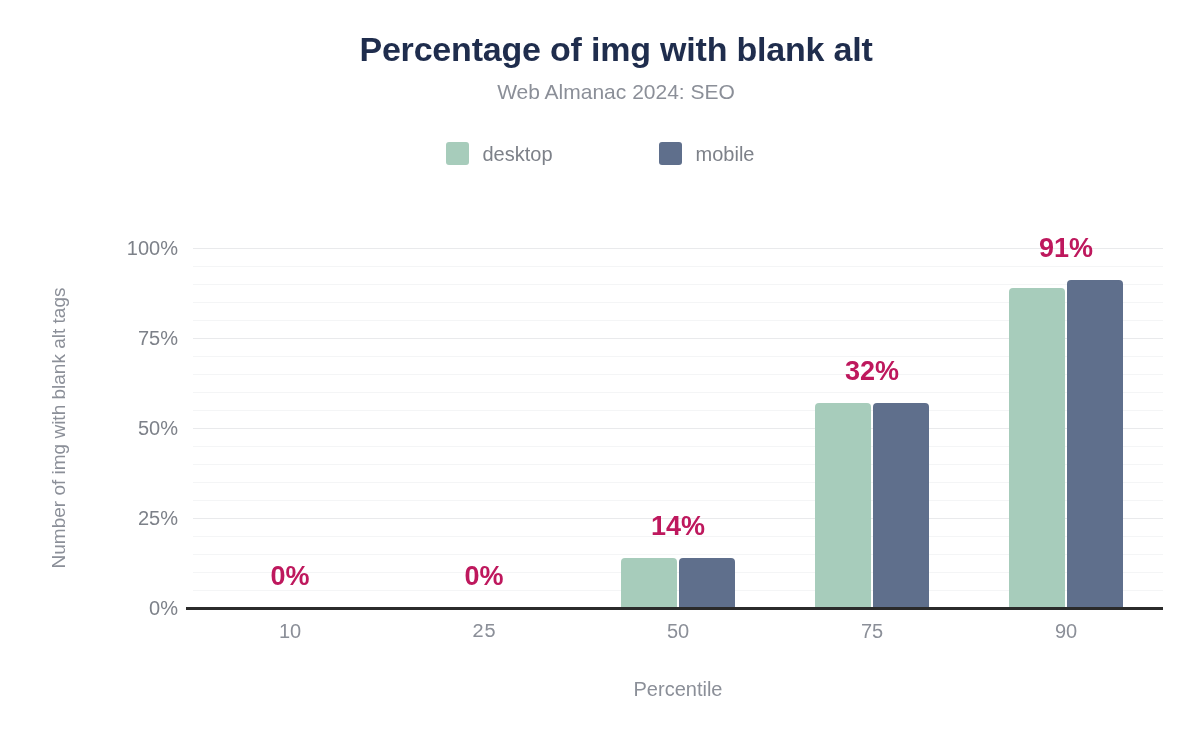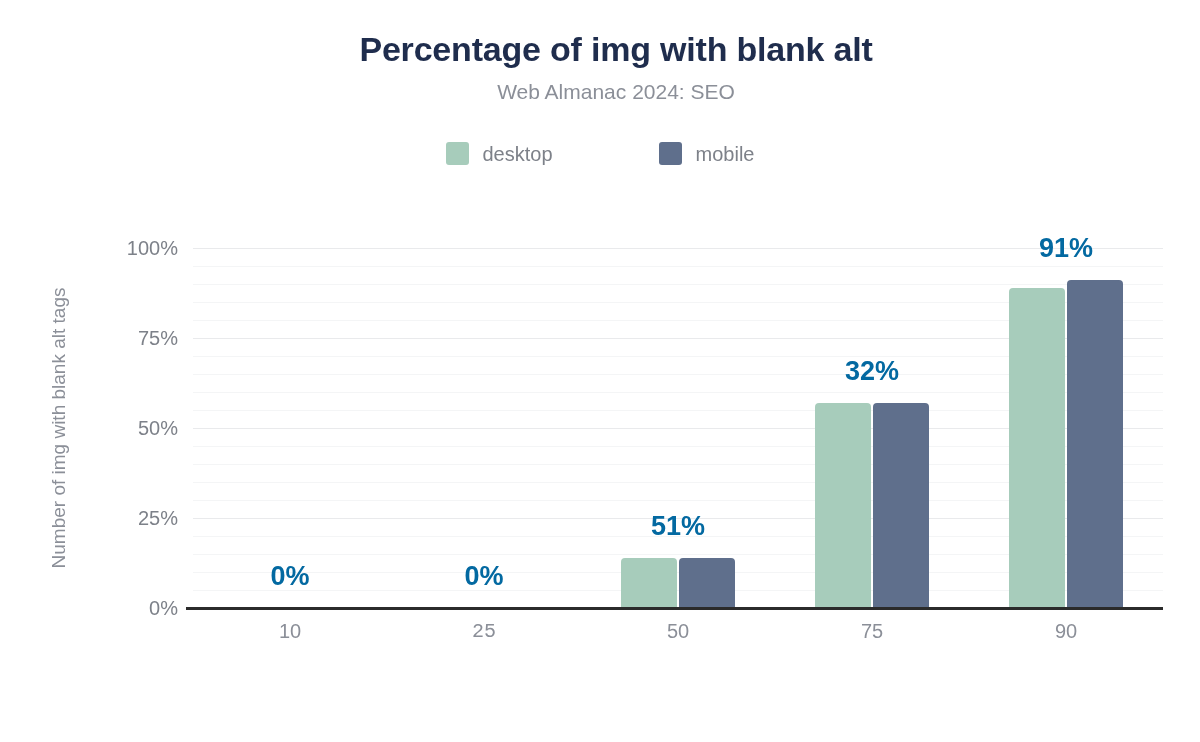--- a/index.html
+++ b/index.html
@@ -161,21 +161,21 @@
   .bar.mobile  { background: #5f6f8c; }
 
   
   .value-label {
     position: absolute;
     width: 180px;
     margin-left: -90px;
     text-align: center;
     font-size: 27px;
     font-weight: bold;
-    color: #0369a1;
+    color: #be185d;
     white-space: nowrap;
   }
 </style>
 </head>
 <body>
 
 <div class="chart-header">
   <h1 class="chart-title">Percentage of img with blank alt</h1>
   <h2 class="chart-subtitle">Web Almanac 2024: SEO</h2>
 </div>
@@ -187,20 +187,21 @@
   </div>
   <div class="legend-item">
     <span class="legend-swatch" style="background:#5f6f8c"></span>
     <span class="legend-label">mobile</span>
   </div>
 </div>
 
 <div class="plot-wrap">
 
   <div class="y-axis-title">Number of img with blank alt tags</div>
+  <div class="x-axis-title">Percentile</div>
 
   <div class="plot-area" id="plot-area">
       <div class="gridline major" style="top: 360px;"></div>
       <div class="gridline" style="top: 342px;"></div>
       <div class="gridline" style="top: 324px;"></div>
       <div class="gridline" style="top: 306px;"></div>
       <div class="gridline" style="top: 288px;"></div>
       <div class="gridline major" style="top: 270px;"></div>
       <div class="gridline" style="top: 252px;"></div>
       <div class="gridline" style="top: 234px;"></div>
@@ -231,19 +232,19 @@
       <div class="y-tick" style="top: 608px;">0%</div>
       <div class="y-tick" style="top: 518px;">25%</div>
       <div class="y-tick" style="top: 428px;">50%</div>
       <div class="y-tick" style="top: 338px;">75%</div>
       <div class="y-tick" style="top: 248px;">100%</div>
       <div class="x-tick" style="left: 290px;">10</div>
       <div class="value-label" style="left: 290px; top: 561px;">0%</div>
       <div class="x-tick" style="left: 484px; font-family: Liberation Mono, monospace;">25</div>
       <div class="value-label" style="left: 484px; top: 561px;">0%</div>
       <div class="x-tick" style="left: 678px;">50</div>
-      <div class="value-label" style="left: 678px; top: 510.6px;">51%</div>
+      <div class="value-label" style="left: 678px; top: 510.6px;">14%</div>
       <div class="x-tick" style="left: 872px;">75</div>
       <div class="value-label" style="left: 872px; top: 355.8px;">32%</div>
       <div class="x-tick" style="left: 1066px;">90</div>
       <div class="value-label" style="left: 1066px; top: 233.4px;">91%</div>
     </div>
 </div>
 
 </body></html>

